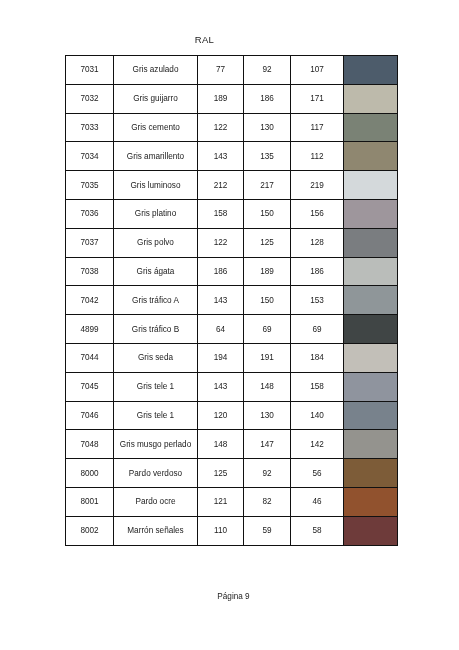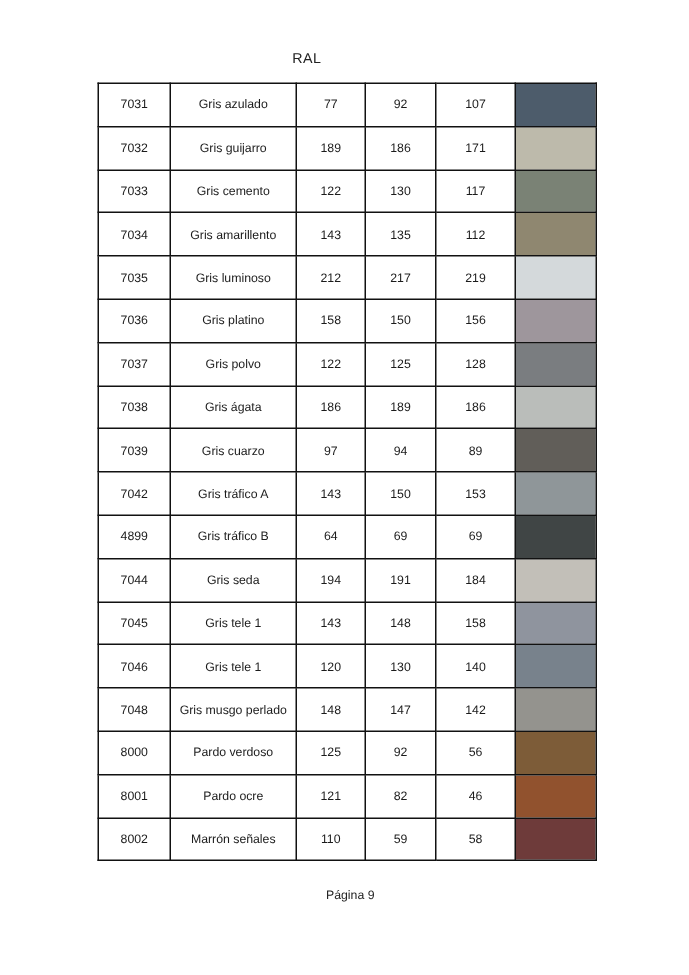--- a/index.html
+++ b/index.html
@@ -192,30 +192,20 @@
             <td class="code">7038</td>
             <td class="name">Gris ágata</td>
             <td class="num">186</td>
             <td class="num">189</td>
             <td class="num">186</td>
             <td class="swatch">
               <span class="swatch-fill" style="background: rgb(186, 189, 186);"></span>
             </td>
           </tr>
           <tr>
-            <td class="code">7039</td>
-            <td class="name">Gris cuarzo</td>
-            <td class="num">97</td>
-            <td class="num">94</td>
-            <td class="num">89</td>
-            <td class="swatch">
-              <span class="swatch-fill" style="background: rgb(97, 94, 89);"></span>
-            </td>
-          </tr>
-          <tr>
             <td class="code">7042</td>
             <td class="name">Gris tráfico A</td>
             <td class="num">143</td>
             <td class="num">150</td>
             <td class="num">153</td>
             <td class="swatch">
               <span class="swatch-fill" style="background: rgb(143, 150, 153);"></span>
             </td>
           </tr>
           <tr>

